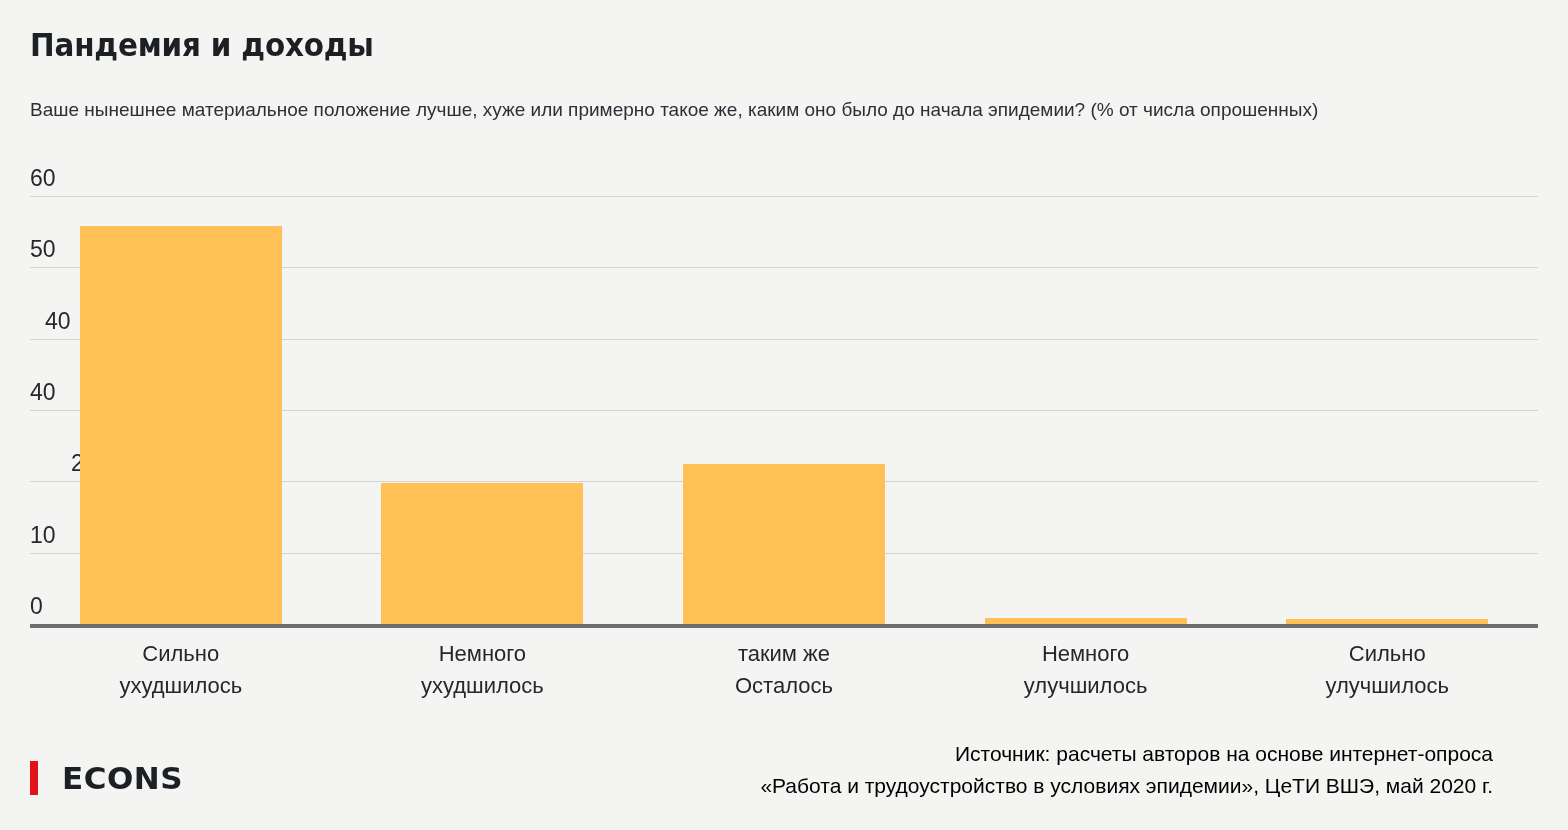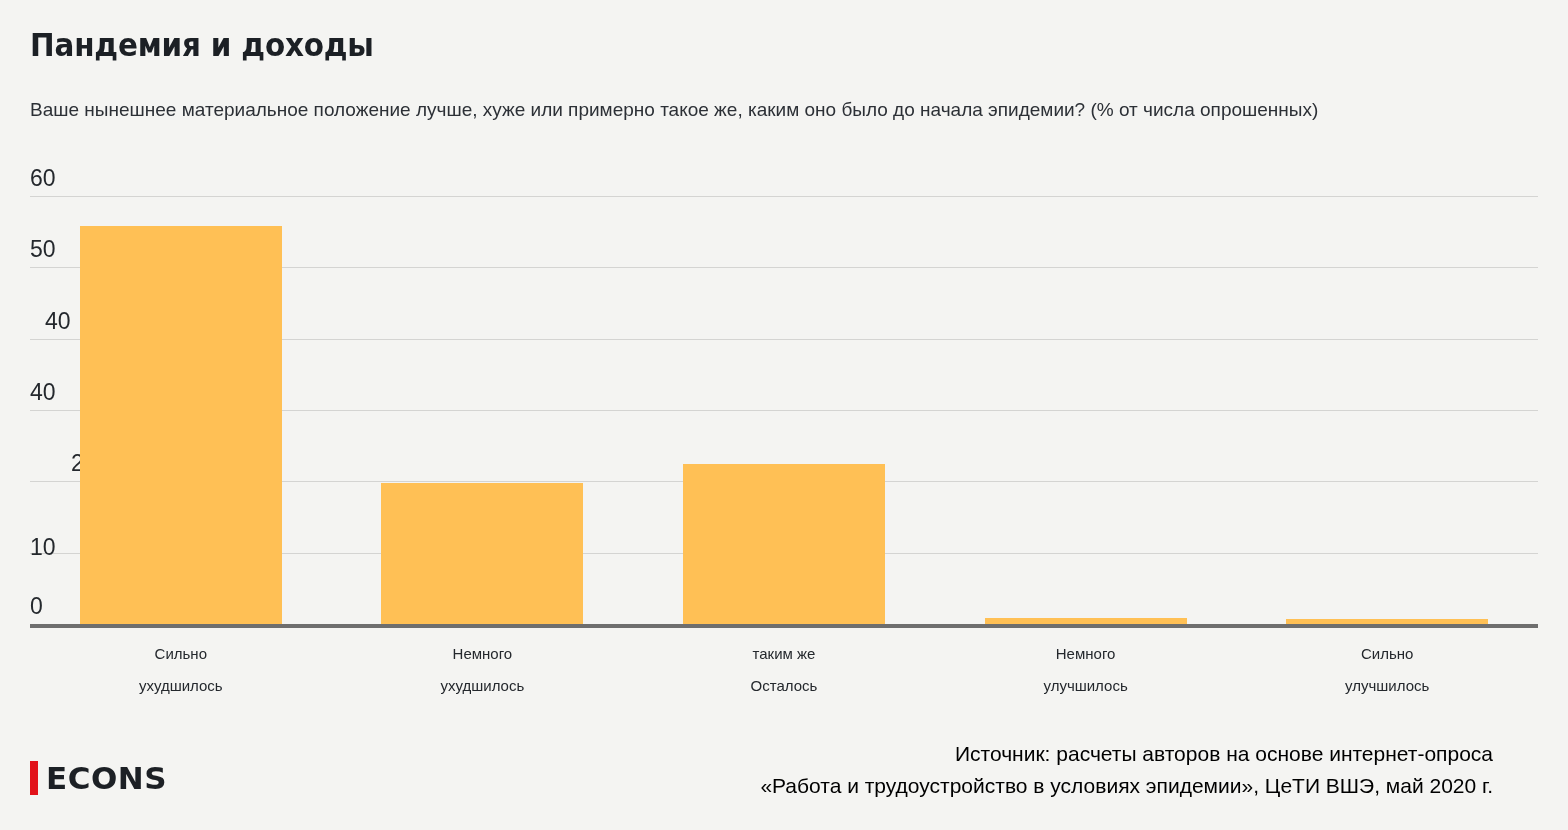--- a/index.html
+++ b/index.html
@@ -101,33 +101,33 @@
     position: absolute;
     left: 30px;
     top: 638px;
     width: 1508px;
     height: 70px;
   }
   .xlabel {
     position: absolute;
     top: 0;
     text-align: center;
-    font-size: 15px;
+    font-size: 22px;
     line-height: 32px;
     color: #24282d;
   }
 
   
   .logo {
     position: absolute;
     left: 30px;
     top: 760px;
     display: flex;
     align-items: center;
-    gap: 8px;
+    gap: 24px;
   }
   .logo-bar {
     width: 8px;
     height: 34px;
     background: #e2121a;
   }
   .logo-text {
     font-size: 31px;
     font-weight: bold;
     letter-spacing: 0.5px;
@@ -153,21 +153,21 @@
 
   <div class="chart-title">Пандемия и доходы</div>
 
   <div class="chart-subtitle">Ваше нынешнее материальное положение лучше, хуже или примерно такое же, каким оно было до начала эпидемии? (% от числа опрошенных)</div>
 
   <div class="plot">
     <div class="gridlines" id="gridlines">
         <div class="gridline" style="top: 428px; background: transparent;"></div>
         <div class="ytick" style="top: 428px;">0</div>
         <div class="gridline" style="top: 356.667px; background: rgb(212, 212, 210);"></div>
-        <div class="ytick" style="top: 356.667px; margin-top: 12px;">10</div>
+        <div class="ytick" style="top: 356.667px;">10</div>
         <div class="gridline" style="top: 285.333px; background: rgb(212, 212, 210);"></div>
         <div class="ytick" style="top: 285.333px; margin-left: 41px;">20</div>
         <div class="gridline" style="top: 214px; background: rgb(212, 212, 210);"></div>
         <div class="ytick" style="top: 214px;">40</div>
         <div class="gridline" style="top: 142.667px; background: rgb(212, 212, 210);"></div>
         <div class="ytick" style="top: 142.667px; margin-left: 15px;">40</div>
         <div class="gridline" style="top: 71.3333px; background: rgb(212, 212, 210);"></div>
         <div class="ytick" style="top: 71.3333px;">50</div>
         <div class="gridline" style="top: 0px; background: rgb(212, 212, 210);"></div>
         <div class="ytick" style="top: 0px; text-align: right;">60</div>

